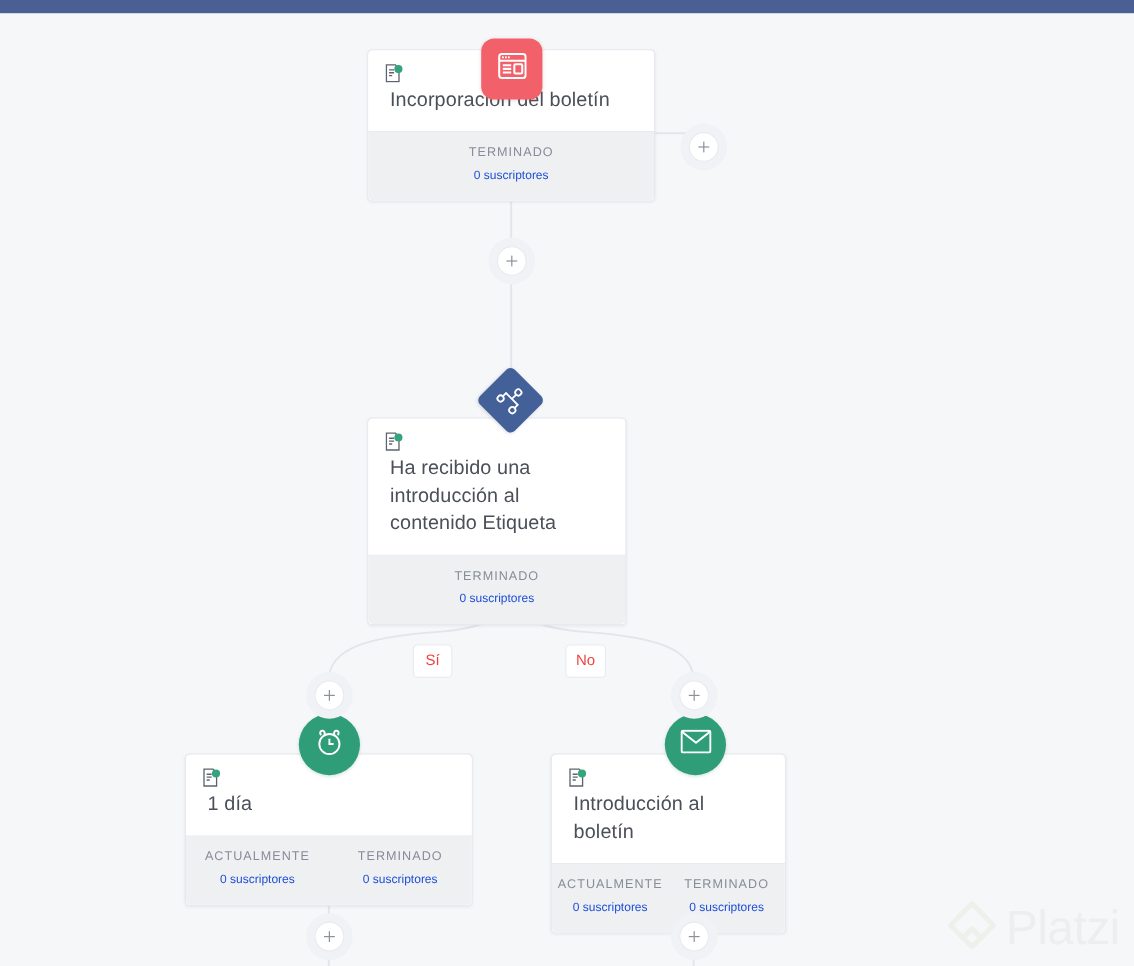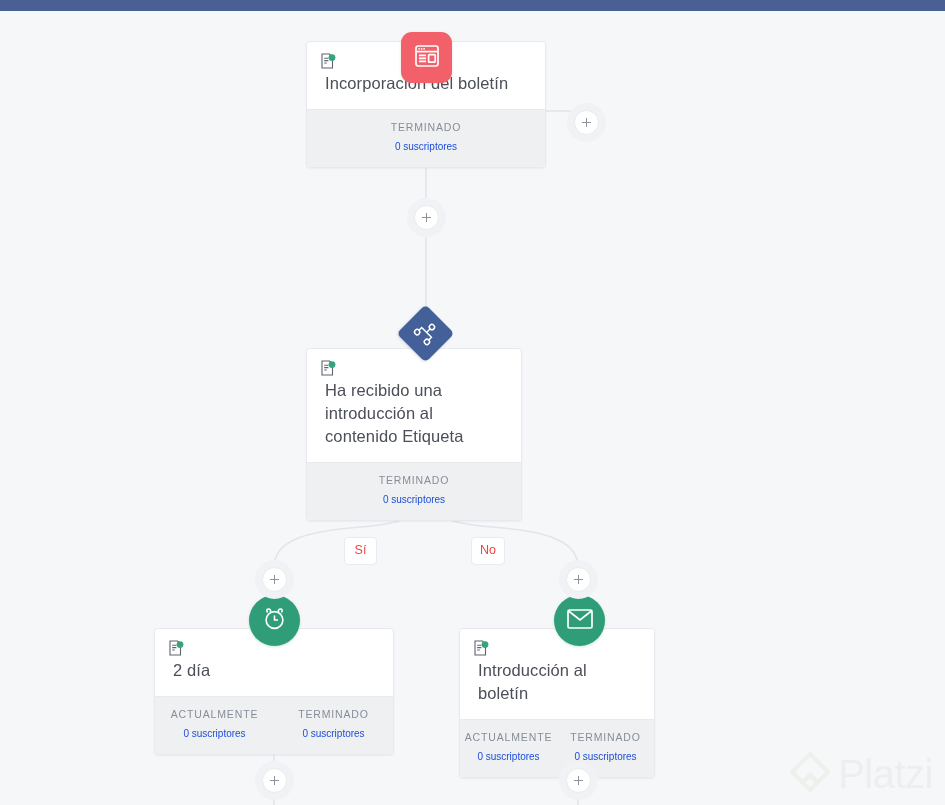--- a/index.html
+++ b/index.html
@@ -302,21 +302,21 @@
 
   <div class="node" style="left:154px; top:617px; width:240px;">
     <div class="node-body">
       <span class="node-doc-icon">
         <svg width="15" height="16" viewBox="0 0 15 16">
           <path d="M1 1 h7.5 l3 3 V15 H1 Z" fill="#fff" stroke="#5d636d" stroke-width="1.1"></path>
           <path d="M3.2 5.2h4.2M3.2 7.6h4.2M3.2 10h2.6" stroke="#5d636d" stroke-width="1.1"></path>
           <circle cx="11" cy="4.6" r="3.4" fill="#34a47c"></circle>
         </svg>
       </span>
-      <div class="node-title">2 día</div>
+      <div class="node-title">1 día</div>
     </div>
     <div class="node-footer">
       <div class="stat">
         <div class="stat-label">ACTUALMENTE</div>
         <div class="stat-value">0 suscriptores</div>
       </div>
       <div class="stat">
         <div class="stat-label">TERMINADO</div>
         <div class="stat-value">0 suscriptores</div>
       </div>

